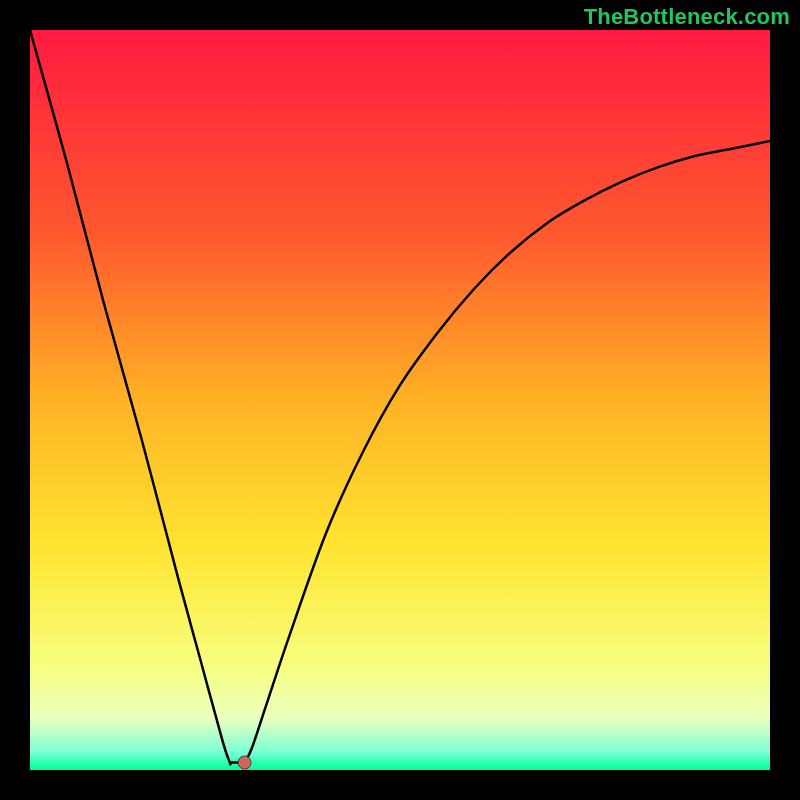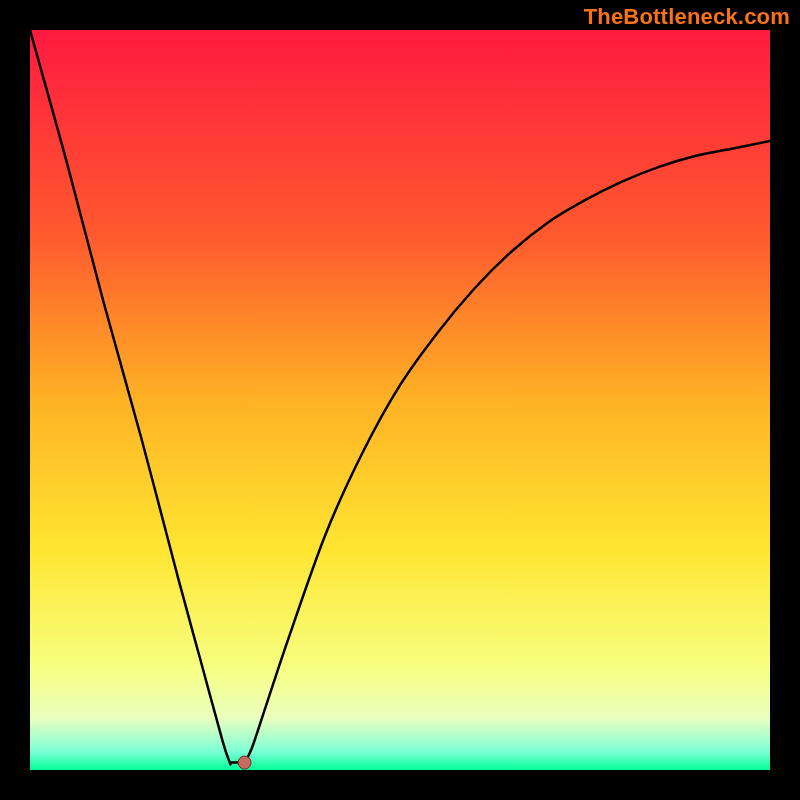--- a/index.html
+++ b/index.html
@@ -14,21 +14,21 @@
   .frame {
     position: relative;
     width: 800px;
     height: 800px;
     background: #000;
   }
   .watermark {
     position: absolute;
     top: 4px;
     right: 10px;
-    color: #f97316;
+    color: #22c55e;
     font-size: 22px;
     font-weight: 600;
     letter-spacing: 0.2px;
     user-select: none;
   }
   .plot-wrap {
     position: absolute;
     left: 30px;
     top: 30px;
     width: 740px;

